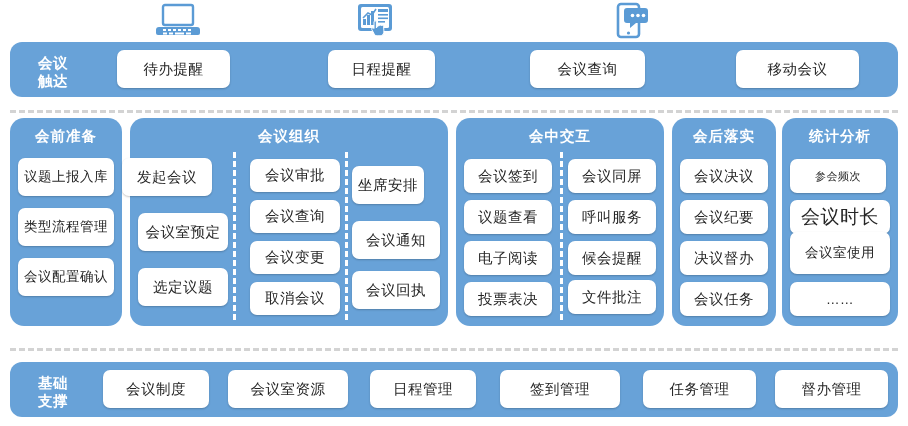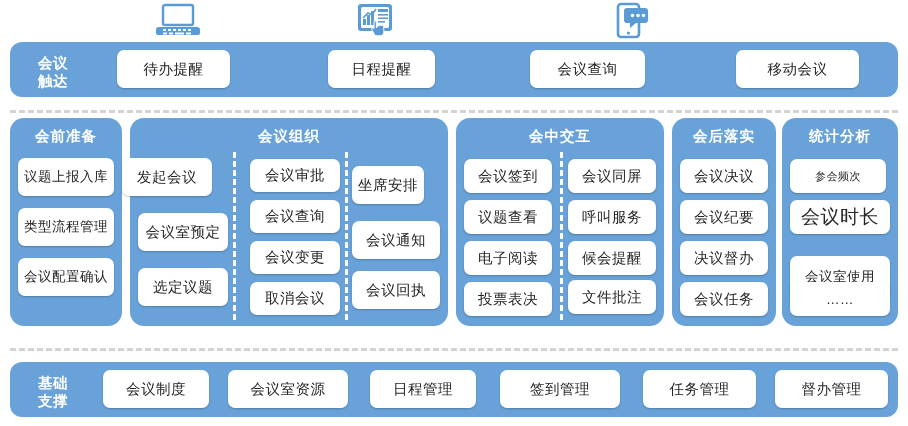--- a/index.html
+++ b/index.html
@@ -195,21 +195,21 @@
   <div class="card pcard" style="left:680px;top:159px;width:88px;height:34px;text-align:right;">会议决议</div>
   <div class="card pcard" style="left:680px;top:200px;width:88px;height:34px;">会议纪要</div>
   <div class="card pcard" style="left:680px;top:241px;width:88px;height:34px;">决议督办</div>
   <div class="card pcard" style="left:680px;top:282px;width:88px;height:34px;">会议任务</div>
 
   <div class="panel" style="left:782px;top:118px;width:116px;height:208px;">
     <div class="panel-title">统计分析</div>
   </div>
   <div class="card pcard" style="left:790px;top:159px;width:96px;height:34px;font-size:11px;">参会频次</div>
   <div class="card pcard" style="left:790px;top:200px;width:100px;height:34px;font-size:19px;">会议时长</div>
-  <div class="card pcard" style="left:790px;top:256px;width:100px;height:42px;font-size:13.5px;">会议室使用</div>
+  <div class="card pcard" style="left:790px;top:232px;width:100px;height:42px;font-size:13.5px;">会议室使用</div>
   <div class="card pcard" style="left:790px;top:282px;width:100px;height:34px;font-size:13.5px;">……</div>
 
   <div class="dashline" style="left:10px;top:348px;width:888px;"></div>
 
   <div class="band" style="left:10px;top:362px;width:888px;height:55px;"></div>
   <div class="band-label" style="left:22px;top:374px;width:62px;">基础
 支撑</div>
 
   <div class="card" style="position:absolute;left:103px;top:370px;width:106px;height:38px;">会议制度</div>
   <div class="card" style="position:absolute;left:228px;top:370px;width:120px;height:38px;">会议室资源</div>

